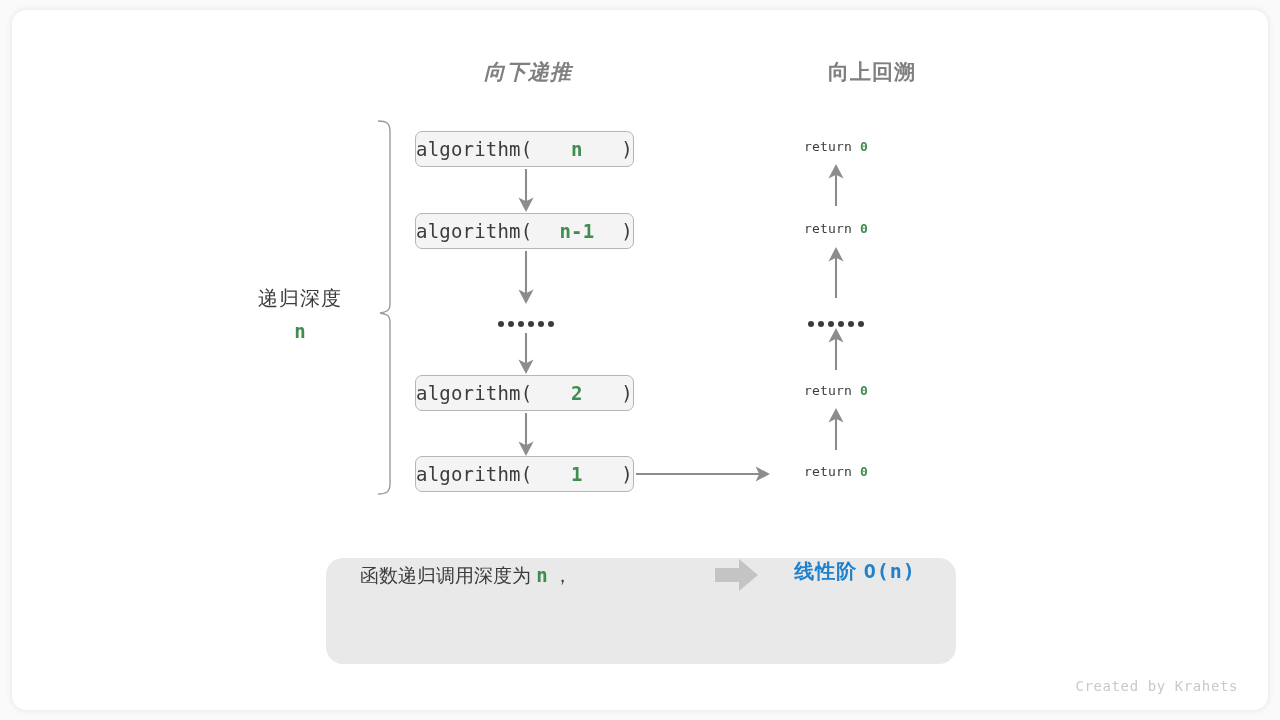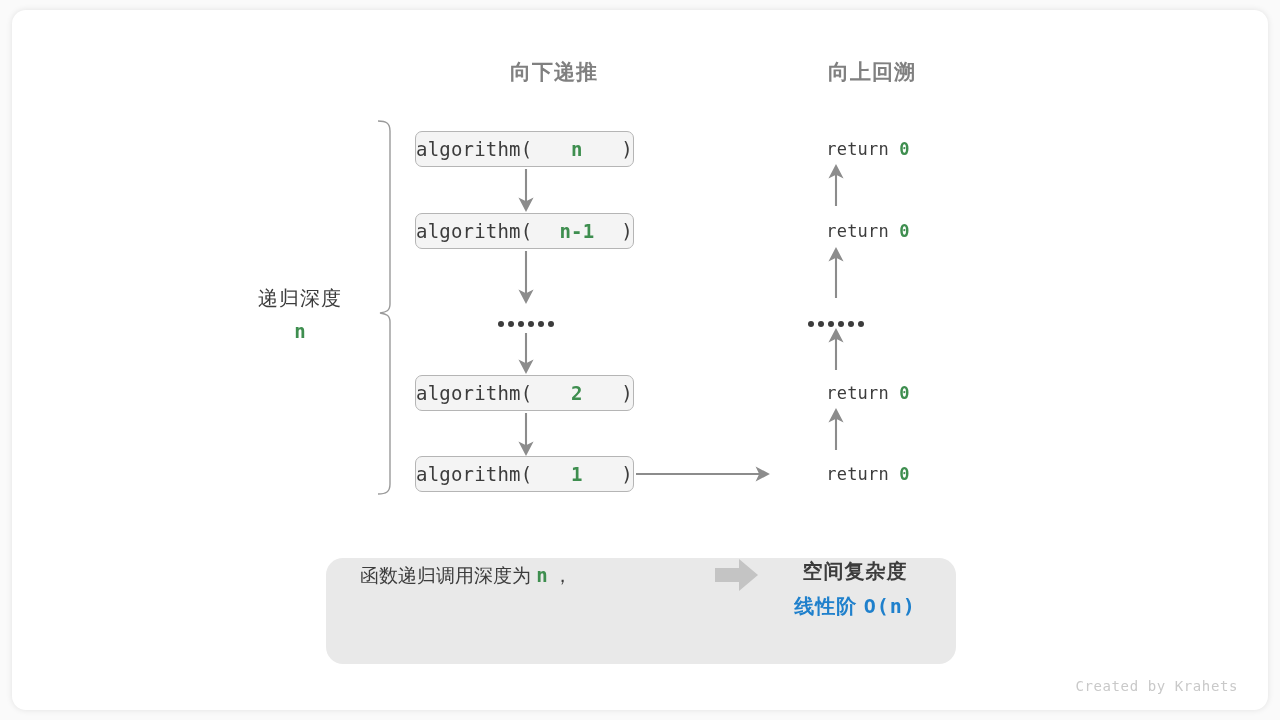--- a/index.html
+++ b/index.html
@@ -28,21 +28,21 @@
   
   .col-header {
     position: absolute;
     font-size: 21px;
     font-weight: bold;
     color: #808080;
     letter-spacing: 1px;
     white-space: nowrap;
     transform: translateX(-50%);
   }
-  #header-down  { left: 542px; top: 48px; }
+  #header-down  { left: 516px; top: 48px; font-style: italic; }
   #header-up    { left: 824px; top: 48px; margin-left: 36px; }
 
   
   .call-box {
     position: absolute;
     left: 403px;
     width: 219px;
     height: 36px;
     background: #f4f4f4;
     border: 1px solid #b5b5b5;
@@ -56,25 +56,24 @@
     color: #3c3c3c;
     letter-spacing: 0.2px;
   }
   .call-box .arg { color: #3e8e4f; font-weight: bold; }
 
   
   .ret-label {
     position: absolute;
     transform: translateX(-50%);
     font-family: "DejaVu Sans Mono", monospace;
-    font-size: 17px;
+    font-size: 13px;
     color: #3c3c3c;
     white-space: nowrap;
     letter-spacing: 0.2px;
-    margin-left: 32px;
   }
   .ret-label .zero { color: #3e8e4f; font-weight: bold; }
 
   
   .dots {
     position: absolute;
     transform: translateX(-50%);
     display: flex;
     gap: 4px;
   }
@@ -302,20 +301,19 @@
       <div><span>函数递归调用深度为 </span><span class="v">n</span><span> ，</span></div>
     </div>
 
     <div id="summary-arrow">
       <svg width="44" height="34" viewBox="0 0 44 34" aria-hidden="true">
         <path d="M0,10 L24,10 L24,1 L43,17 L24,33 L24,24 L0,24 Z" fill="#c4c4c4"></path>
       </svg>
     </div>
 
     <div id="summary-right">
-      <span class="title">空间复杂度</span>
       <span class="value"><span>线性阶 </span><span class="mono">O(n)</span></span>
     </div>
   </div>
 
   <div id="credit">Created by Krahets</div>
 
 </div>
 
 </body></html>

